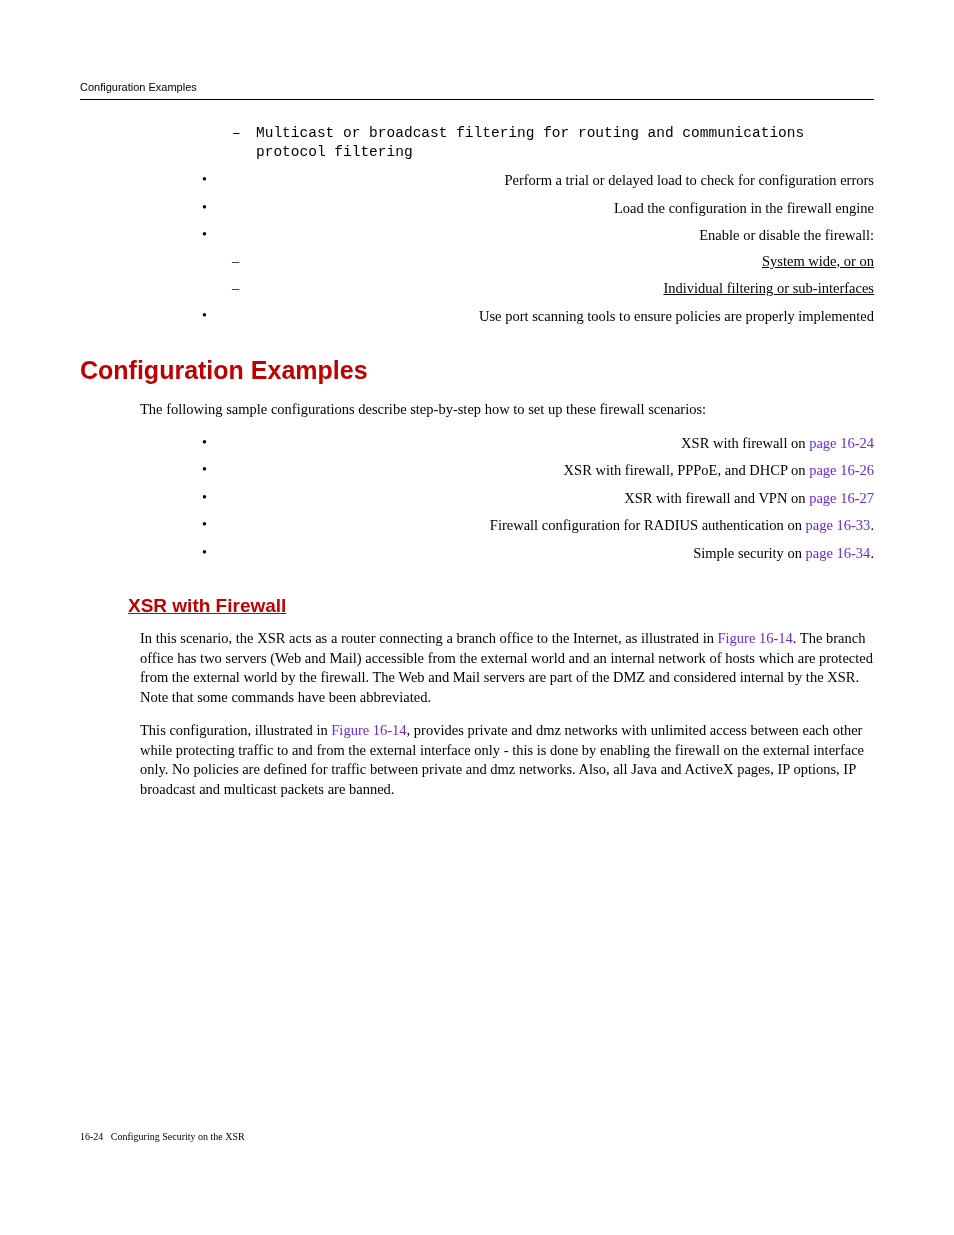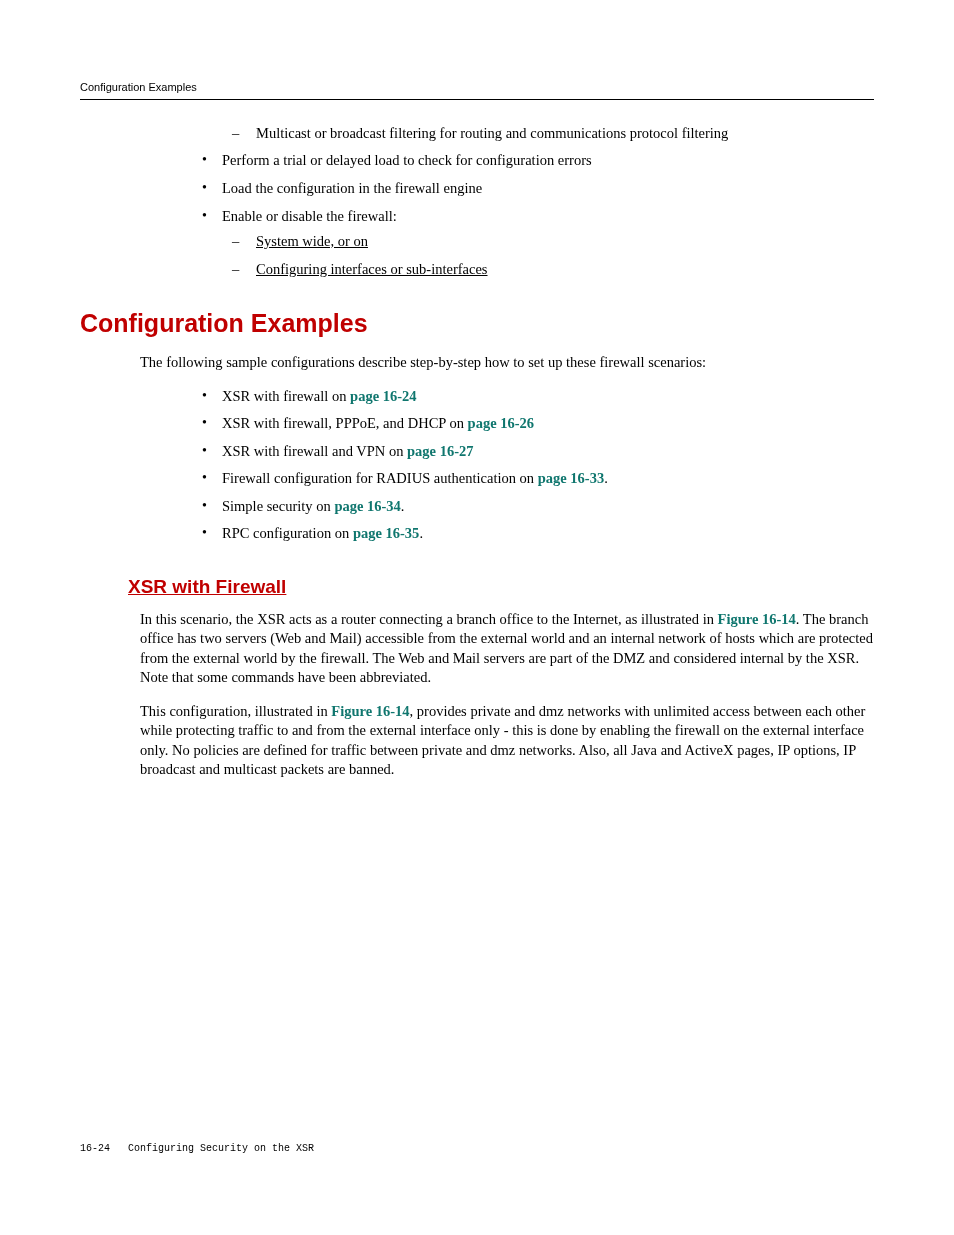--- a/index.html
+++ b/index.html
@@ -32,20 +32,21 @@
   }
   ul.outer {
     list-style: none;
     margin: 0;
     padding: 0;
   }
   ul.outer > li {
     position: relative;
     padding-left: 24px;
     margin: 0 0 8px 118px;
+    text-align: right;
   }
   ul.outer > li::before {
     content: "•";
     position: absolute;
     left: 4px;
     top: 0;
     font-size: 14px;
   }
   ul.inner {
     list-style: none;
@@ -66,20 +67,21 @@
   }
   .standalone-inner {
     list-style: none;
     margin: 0 0 8px 142px;
     padding: 0;
   }
   .standalone-inner > li {
     position: relative;
     padding-left: 34px;
     margin: 0 0 8px 0;
+    font-family: Liberation Mono, monospace;
   }
   .standalone-inner > li::before {
     content: "–";
     position: absolute;
     left: 10px;
     top: 0;
   }
   h1.section {
     font-family: Arial, Helvetica, sans-serif;
     font-weight: bold;
@@ -92,30 +94,29 @@
     font-weight: bold;
     color: #c00000;
     font-size: 19px;
     margin: 30px 0 10px 48px;
     text-decoration: underline;
   }
   p.body {
     margin: 0 0 14px 60px;
   }
   a.xref {
-    color: #0f766e;
+    color: #6d28d9;
     text-decoration: none;
-    font-weight: bold;
   }
   .italic { }
   .footer {
     position: absolute;
-    bottom: 80px;
+    bottom: 92px;
     left: 80px;
-    font-family: Liberation Mono, monospace;
+    font-family: Liberation Serif, serif;
     font-size: 10px;
     color: #000;
   }
 </style>
 </head>
 <body>
 
 <div class="page">
 
   <div class="running-head">Configuration Examples</div>
@@ -126,23 +127,24 @@
       <li>Multicast or broadcast filtering for routing and communications protocol filtering</li>
     </ul>
 
     <ul class="outer">
       <li>Perform a trial or delayed load to check for configuration errors</li>
       <li>Load the configuration in the firewall engine</li>
       <li>
         <span>Enable or disable the firewall:</span>
         <ul class="inner">
           <li>System wide, or on</li>
-          <li>Configuring interfaces or sub-interfaces</li>
+          <li>Individual filtering or sub-interfaces</li>
         </ul>
       </li>
+      <li>Use port scanning tools to ensure policies are properly implemented</li>
     </ul>
 
     <h1 class="section">Configuration Examples</h1>
 
     <p class="body">The following sample configurations describe step-by-step how to set up these firewall scenarios:</p>
 
     <ul class="outer">
       <li>
         <span>XSR with firewall on </span><a class="xref" href="#">page 16-24</a><span></span>
       </li>
@@ -151,23 +153,20 @@
       </li>
       <li>
         <span>XSR with firewall and VPN on </span><a class="xref" href="#">page 16-27</a><span></span>
       </li>
       <li>
         <span>Firewall configuration for RADIUS authentication on </span><a class="xref" href="#">page 16-33</a><span>.</span>
       </li>
       <li>
         <span>Simple security on </span><a class="xref" href="#">page 16-34</a><span>.</span>
       </li>
-      <li>
-        <span>RPC configuration on </span><a class="xref" href="#">page 16-35</a><span>.</span>
-      </li>
     </ul>
 
     <h2 class="subsection">XSR with Firewall</h2>
 
     <p class="body">
       <span>In this scenario, the XSR acts as a router connecting a branch office to the Internet, as illustrated in </span><a class="xref" href="#">Figure 16-14</a><span>. The branch office has two servers (Web and Mail) accessible from the external world and an internal network of hosts which are protected from the external world by the firewall. The Web and Mail servers are part of the DMZ and considered internal by the XSR. Note that some commands have been abbreviated.</span>
     </p>
 
     <p class="body"><span>This configuration, illustrated in </span><a class="xref" href="#">Figure 16-14</a><span>, provides </span><span class="italic">private</span><span> and </span><span class="italic">dmz</span><span> networks with unlimited access between each other while protecting traffic to and from the external interface only - this is done by enabling the firewall on the external interface </span><span class="italic">only</span><span>. No policies are defined for traffic between </span><span class="italic">private</span><span> and </span><span class="italic">dmz</span><span> networks. Also, all Java and ActiveX pages, IP options, IP broadcast and multicast packets are banned.</span></p>
 

